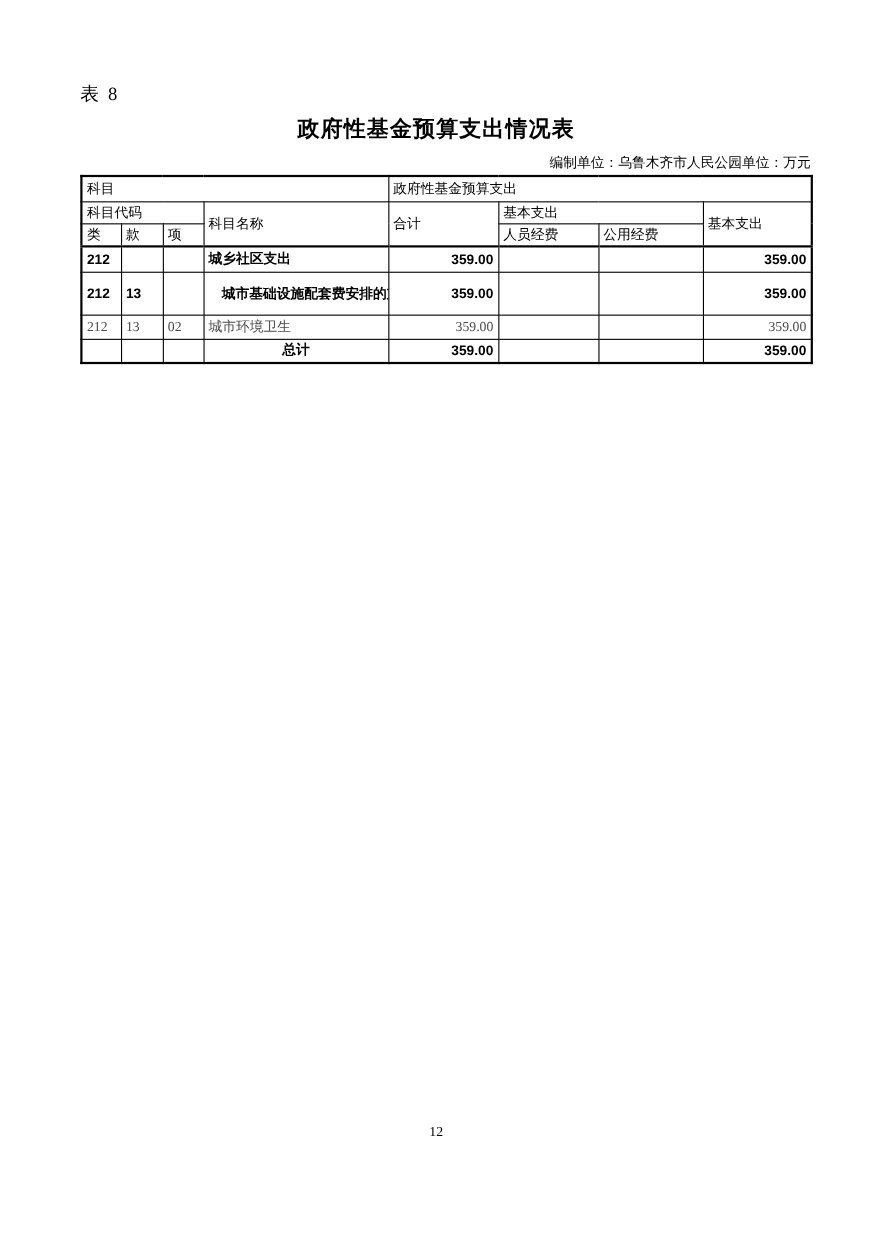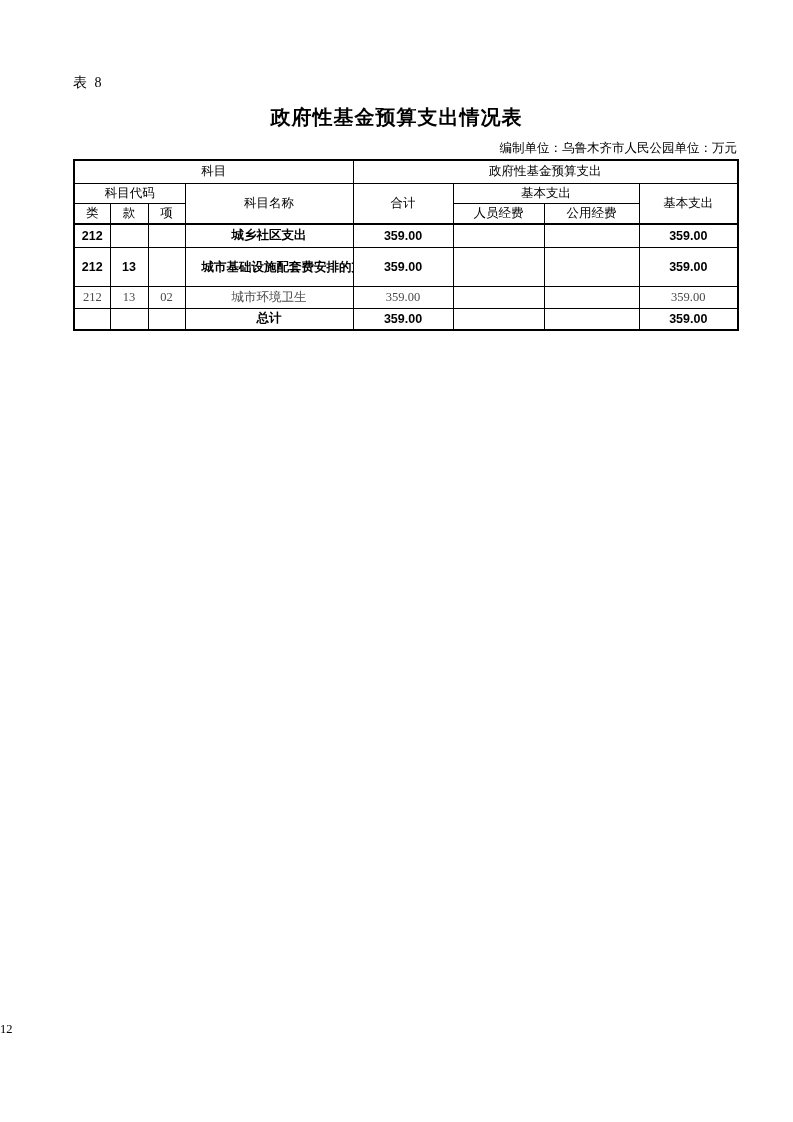--- a/index.html
+++ b/index.html
@@ -11,21 +11,21 @@
     margin: 0 auto;
     background: #ffffff;
     font-family: "Liberation Serif", "DejaVu Serif", serif;
     color: #000;
     overflow: hidden;
   }
   .tab-label {
     position: absolute;
     left: 73px;
     top: 74px;
-    font-size: 14px;
+    font-size: 17px;
     letter-spacing: 2px;
   }
   .doc-title {
     position: absolute;
     top: 104px;
     left: 0;
     width: 100%;
     text-align: center;
     font-size: 20px;
     font-weight: bold;
@@ -45,21 +45,20 @@
     top: 159px;
     left: 73px;
     width: 664px;
     border-collapse: collapse;
     table-layout: fixed;
     border: 2px solid #000;
   }
   table.budget td {
     border: 1px solid #000;
     font-size: 12.5px;
-    text-align: center;
     vertical-align: middle;
     padding: 0 4px;
     overflow: hidden;
     white-space: nowrap;
   }
   table.budget thead { border-bottom: 2px solid #000; }
   table.budget thead td.hdr-bottom { border-bottom: 2px solid #000; }
 
   tr.h1 { height: 23px; }
   tr.h2 { height: 20px; }
@@ -86,21 +85,21 @@
     font-size: 12px;
   }
   td.name-indent2 { padding-left: 34px; }
   td.name-center { text-align: center; }
 
   .page-number {
     position: absolute;
     top: 1022px;
     left: 0;
     width: 100%;
-    text-align: left;
+    text-align: center;
     font-size: 12.5px;
   }
 </style>
 </head>
 <body>
 
 <div class="page">
 
   <div class="tab-label">表 8</div>
 

